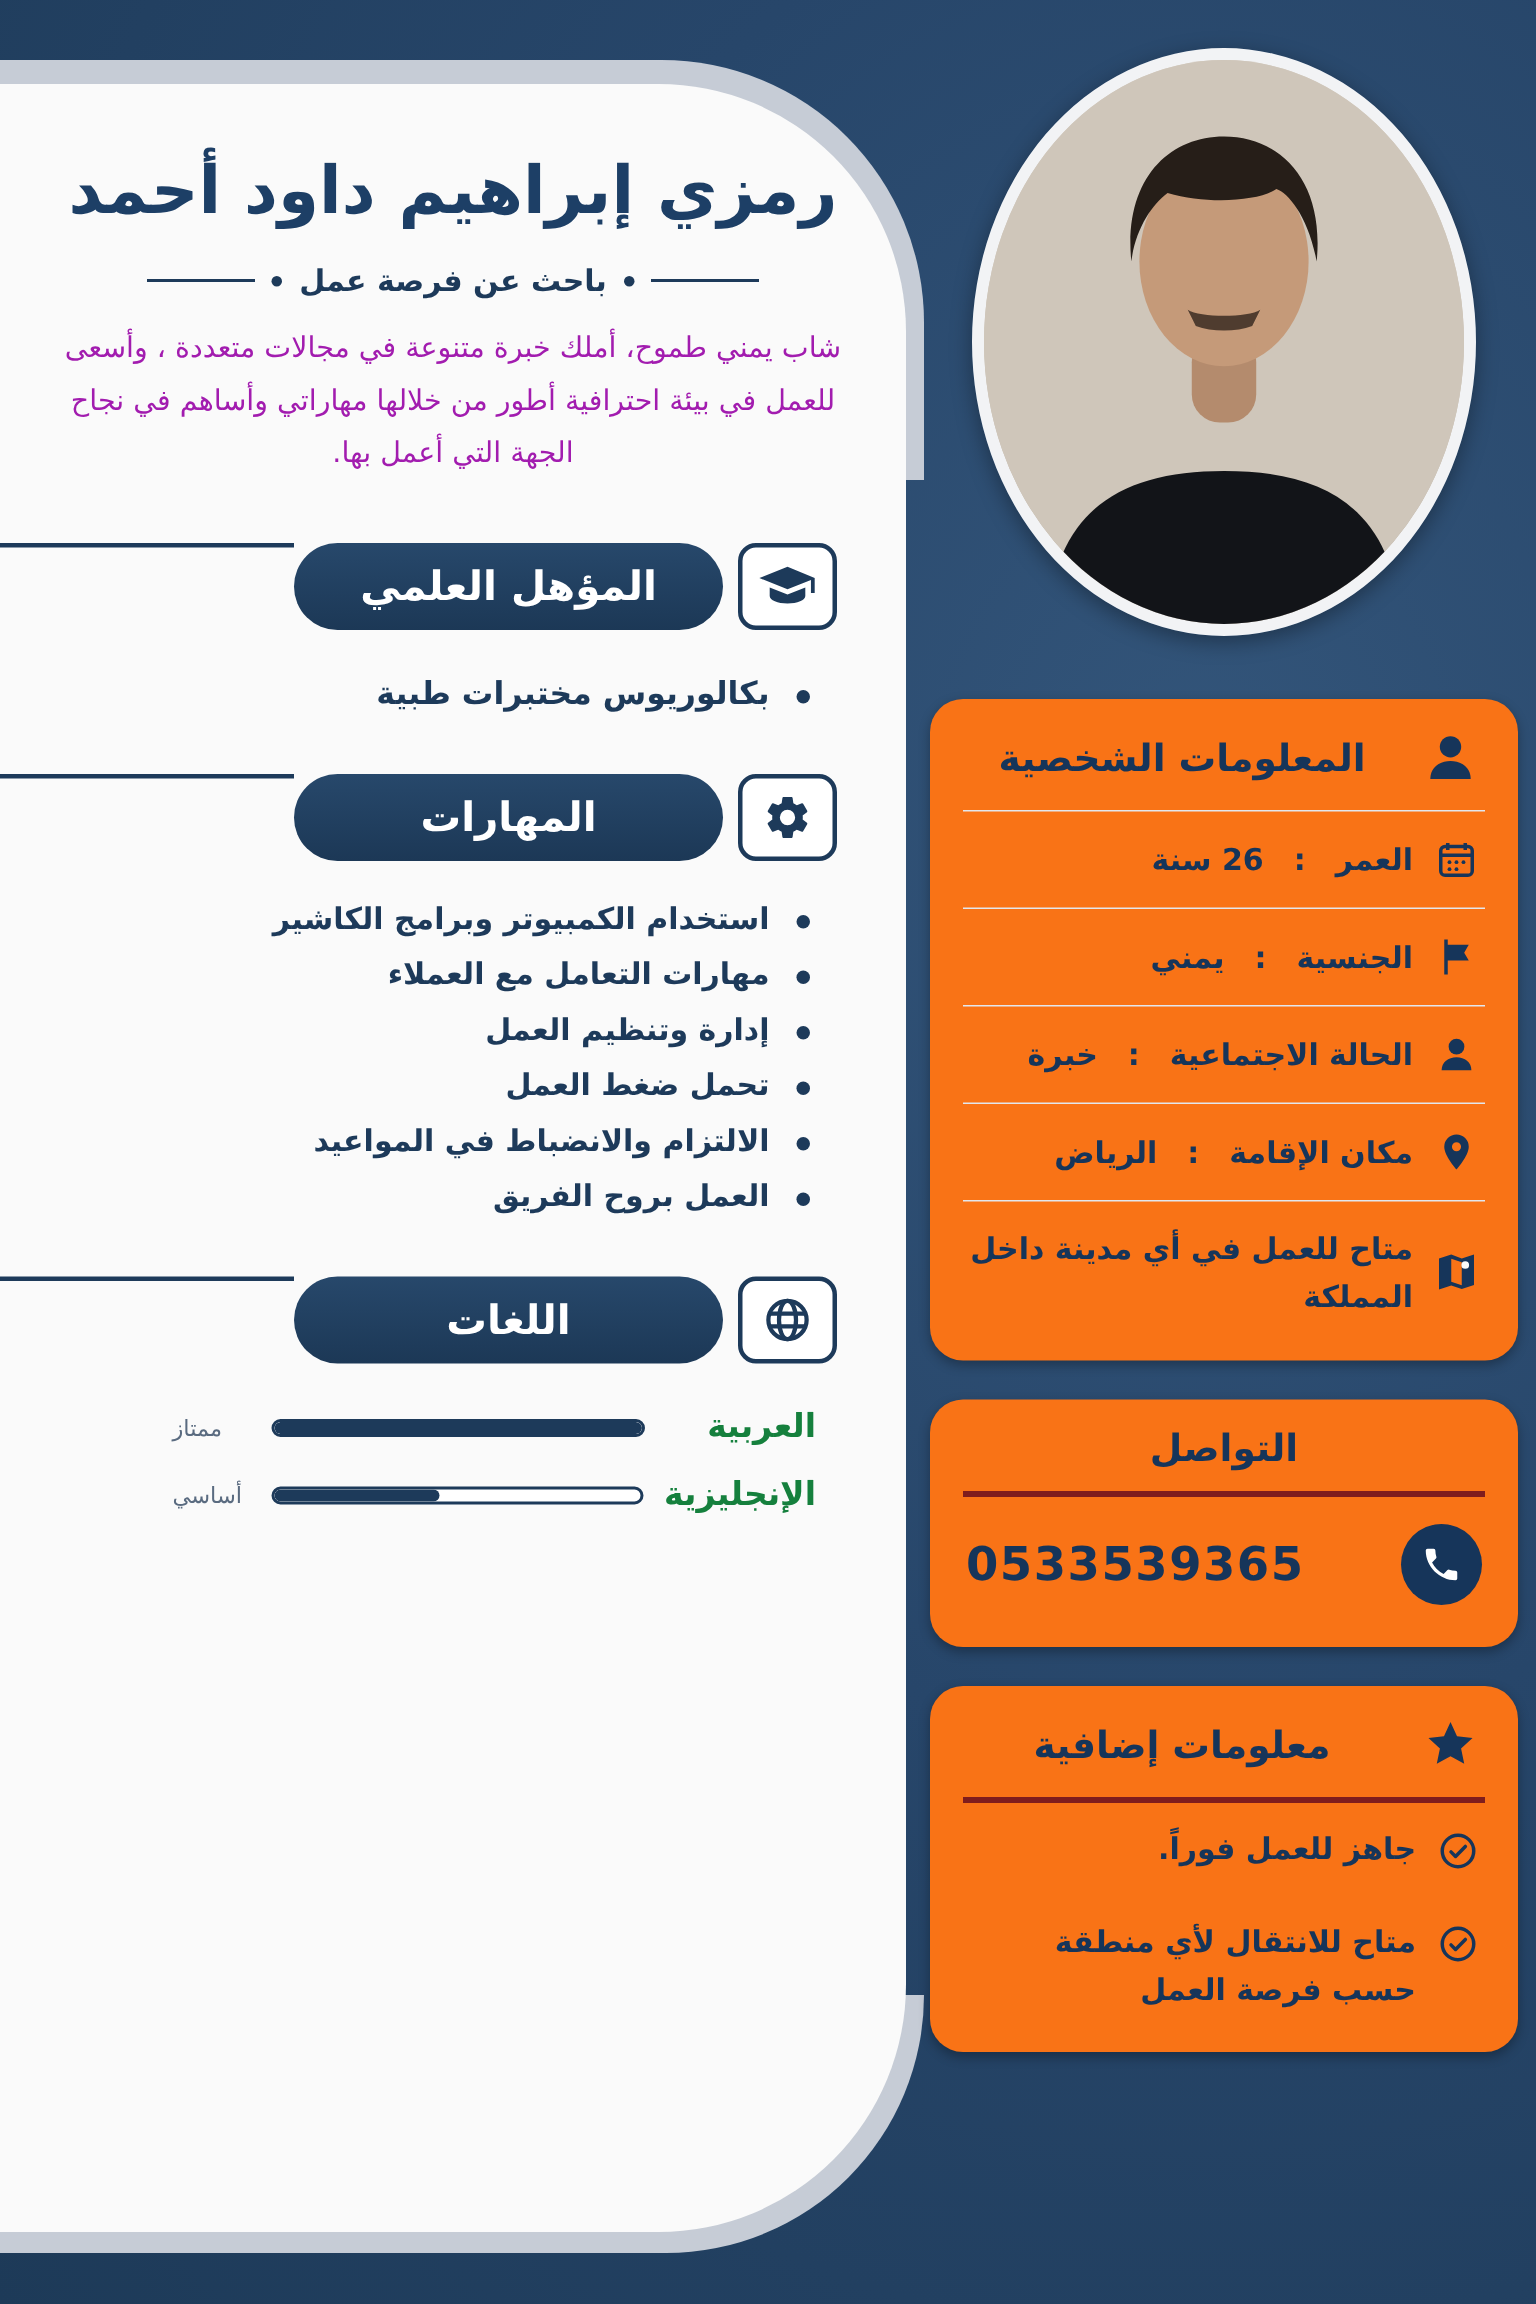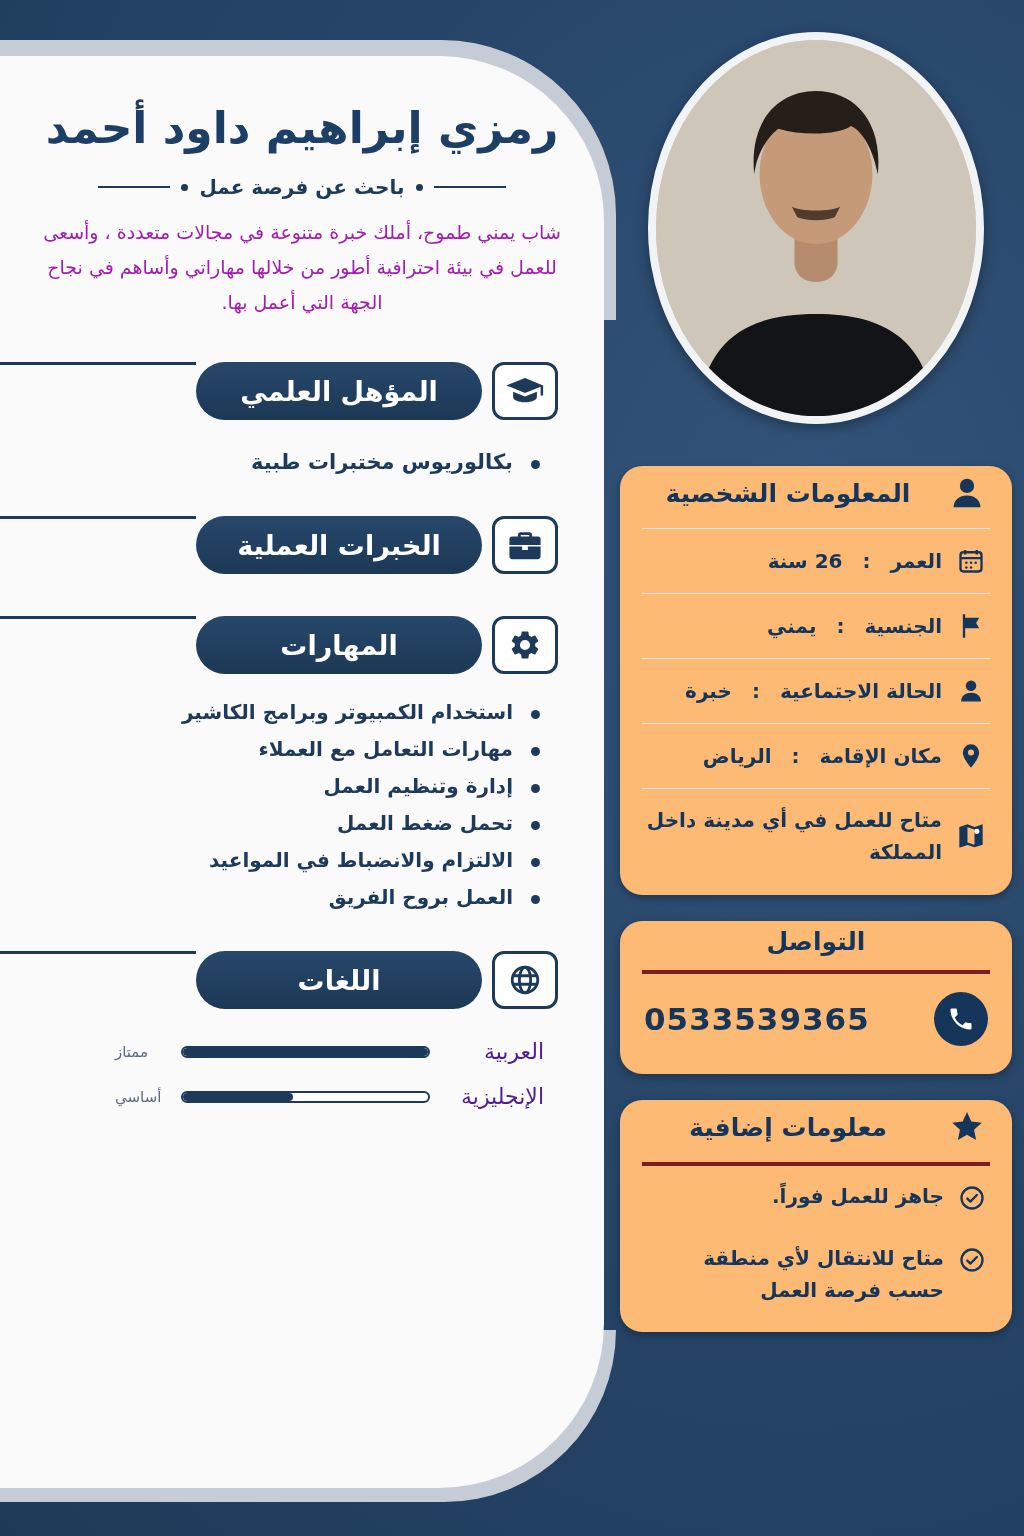--- a/index.html
+++ b/index.html
@@ -50,35 +50,35 @@
   .sec-list li { position:relative; padding-right:27px; text-align:right;
     font-size:21px; font-weight:600; color:#1d3a5a; margin-bottom:17px; }
   .sec-list li::before { content:""; position:absolute; right:0; top:10px; width:9px; height:9px;
     border-radius:50%; background:#1d3a5a; }
   .skills-list li { font-size:20px; margin-bottom:13px; }
   .edu-list { margin-top:30px; }
 
   
   .langs { margin:30px 60px 0 115px; }
   .lang-row { display:flex; align-items:center; gap:14px; margin-bottom:20px; }
-  .lang-name { min-width:100px; text-align:right; font-size:22px; font-weight:normal; color:#4c1d95; }
+  .lang-name { min-width:100px; text-align:right; font-size:22px; font-weight:bold; color:#15803d; }
   .lang-track { flex:1; height:12px; border:2px solid #1d3a5a; border-radius:7px;
     background:#ffffff; direction:ltr; overflow:hidden; }
   .lang-fill { height:100%; background:#1d3a5a; border-radius:5px; }
   .lang-level { min-width:52px; text-align:left; font-size:15px; color:#5a6b80; font-weight:500; }
 
   
   .sidebar { position:absolute; left:620px; top:24px; width:392px; }
   .photo { width:336px; height:392px; margin:8px auto 42px; border-radius:50%;
     border:8px solid #f2f3f5; overflow:hidden;
     background:linear-gradient(180deg,#d8d0c6 0%, #c4bbae 70%, #b3a99c 100%);
     box-shadow:0 4px 14px rgba(0,0,0,.35); }
   .photo svg { width:100%; height:100%; display:block; }
 
-  .card { background:#fdba74; border-radius:22px; padding:0 22px 12px; margin-bottom:26px;
+  .card { background:#f97316; border-radius:22px; padding:12px 22px 12px; margin-bottom:26px;
     box-shadow:0 3px 8px rgba(0,0,0,.3); }
   .card-head { display:flex; align-items:center; gap:14px; padding:6px 2px 14px; }
   .card-head.ruled { border-bottom:4px solid #7f1d1d; }
   .card-title { flex:1; text-align:center; font-size:25px; font-weight:bold; color:#16355a; }
   .head-ico { width:42px; height:42px; color:#16355a; display:flex; align-items:center;
     justify-content:center; flex-shrink:0; }
 
   .p-row { display:flex; align-items:center; gap:12px; padding:15px 2px;
     border-top:1px solid #e3e7ed; font-size:20px; font-weight:bold; color:#16355a; }
   .p-row:first-of-type { border-top:1px solid #e3e7ed; }
@@ -129,28 +129,20 @@
           </svg>
         </div>
         <div class="pill">المؤهل العلمي</div>
       </div>
       <ul class="sec-list edu-list">
         <li>بكالوريوس مختبرات طبية</li>
       </ul>
     </div>
 
     <div class="section">
-      <div class="sec-head">
-        <div class="icon-box">
-          <svg width="34" height="34" viewBox="0 0 24 24" fill="currentColor">
-            <path d="M9 3h6a2 2 0 0 1 2 2v1h4a2 2 0 0 1 2 2v4H1V8a2 2 0 0 1 2-2h4V5a2 2 0 0 1 2-2zm0 3h6V5H9zM1 13h9v2.5h4V13h9v7a2 2 0 0 1-2 2H3a2 2 0 0 1-2-2z"></path>
-          </svg>
-        </div>
-        <div class="pill">الخبرات العملية</div>
-      </div>
     </div>
 
     <div class="section">
       <div class="sec-head">
         <div class="icon-box">
           <svg width="34" height="34" viewBox="0 0 24 24" fill="currentColor">
             <path d="M19.14 12.94c.04-.3.06-.61.06-.94s-.02-.64-.07-.94l2.03-1.58a.49.49 0 0 0 .12-.61l-1.92-3.32a.49.49 0 0 0-.59-.22l-2.39.96c-.5-.38-1.03-.7-1.62-.94l-.36-2.54a.48.48 0 0 0-.48-.41h-3.84c-.24 0-.43.17-.47.41l-.36 2.54c-.59.24-1.13.57-1.62.94l-2.39-.96a.49.49 0 0 0-.59.22L2.74 8.87c-.12.21-.08.47.12.61l2.03 1.58c-.05.3-.09.63-.09.94s.02.64.07.94l-2.03 1.58a.49.49 0 0 0-.12.61l1.92 3.32c.12.22.37.29.59.22l2.39-.96c.5.38 1.03.7 1.62.94l.36 2.54c.05.24.24.41.48.41h3.84c.24 0 .44-.17.47-.41l.36-2.54c.59-.24 1.13-.56 1.62-.94l2.39.96c.22.08.47 0 .59-.22l1.92-3.32c.12-.22.07-.47-.12-.61zM12 15.6a3.6 3.6 0 1 1 0-7.2 3.6 3.6 0 0 1 0 7.2z"></path>
           </svg>
         </div>
         <div class="pill">المهارات</div>

